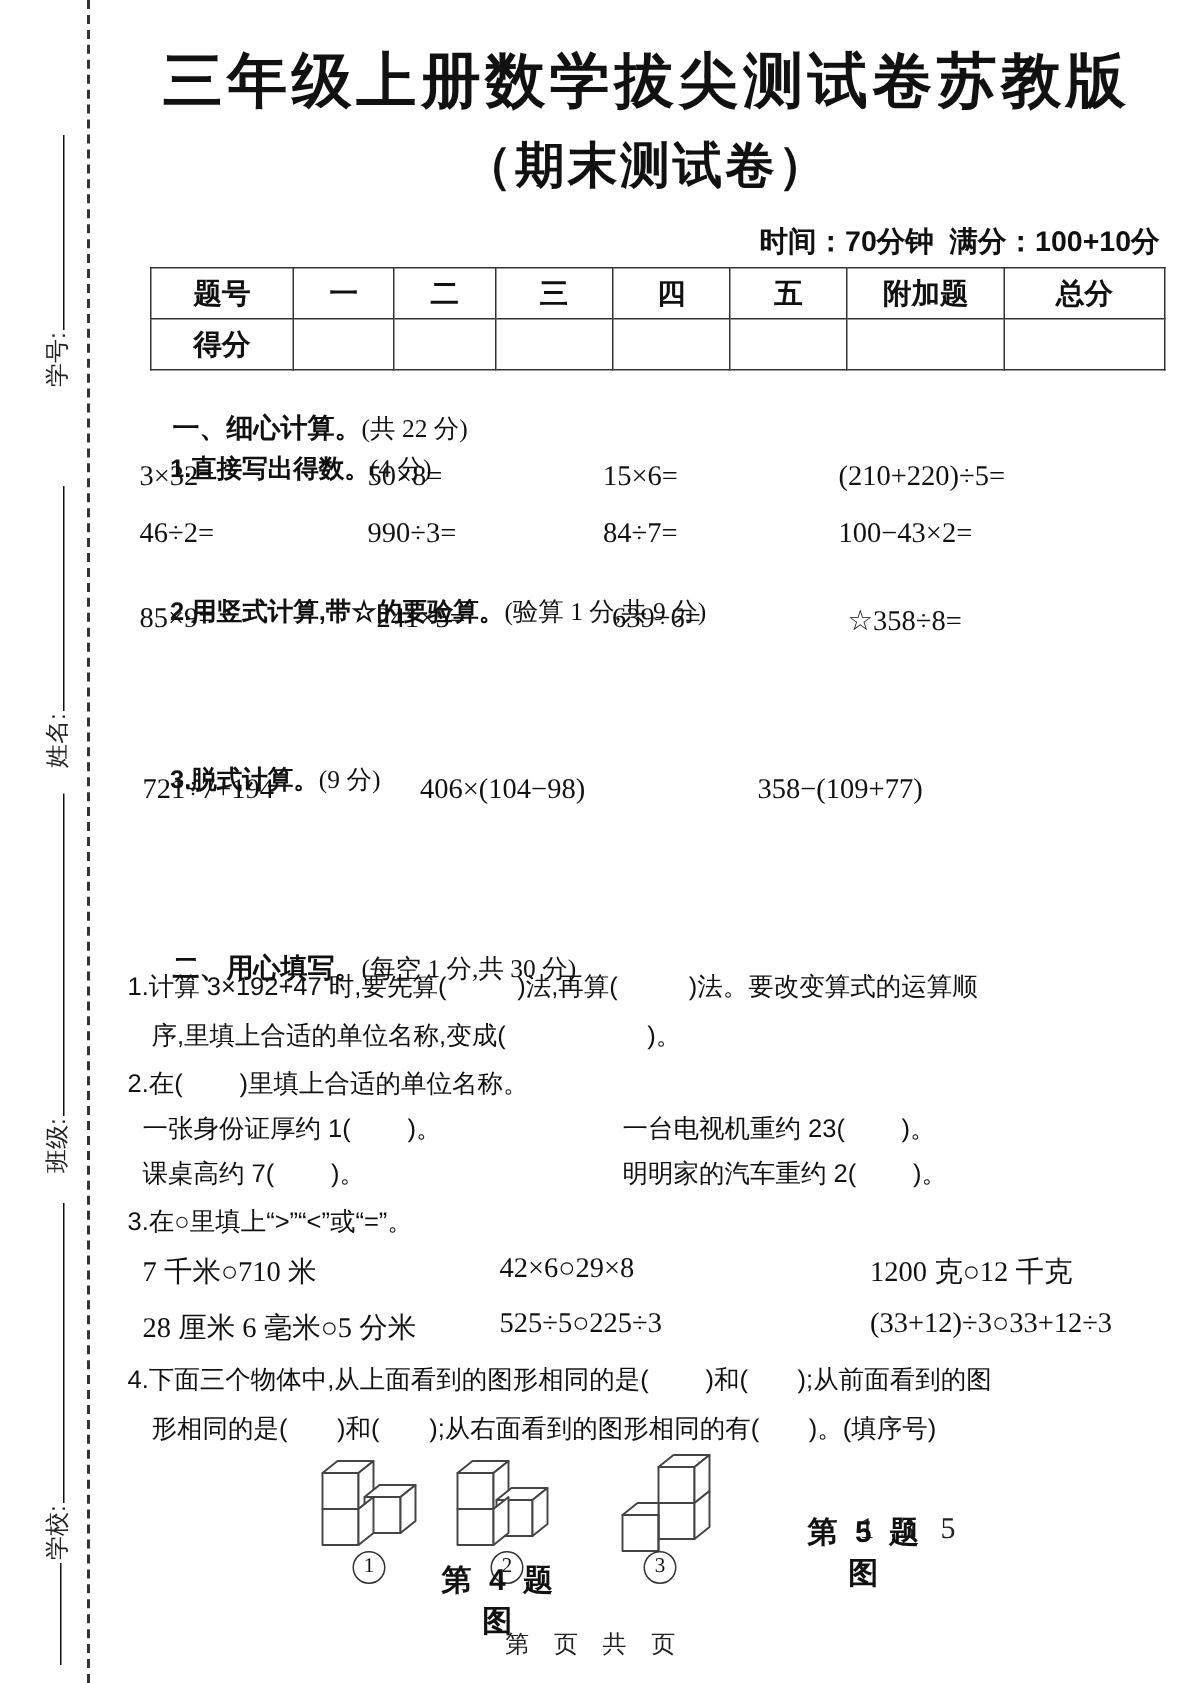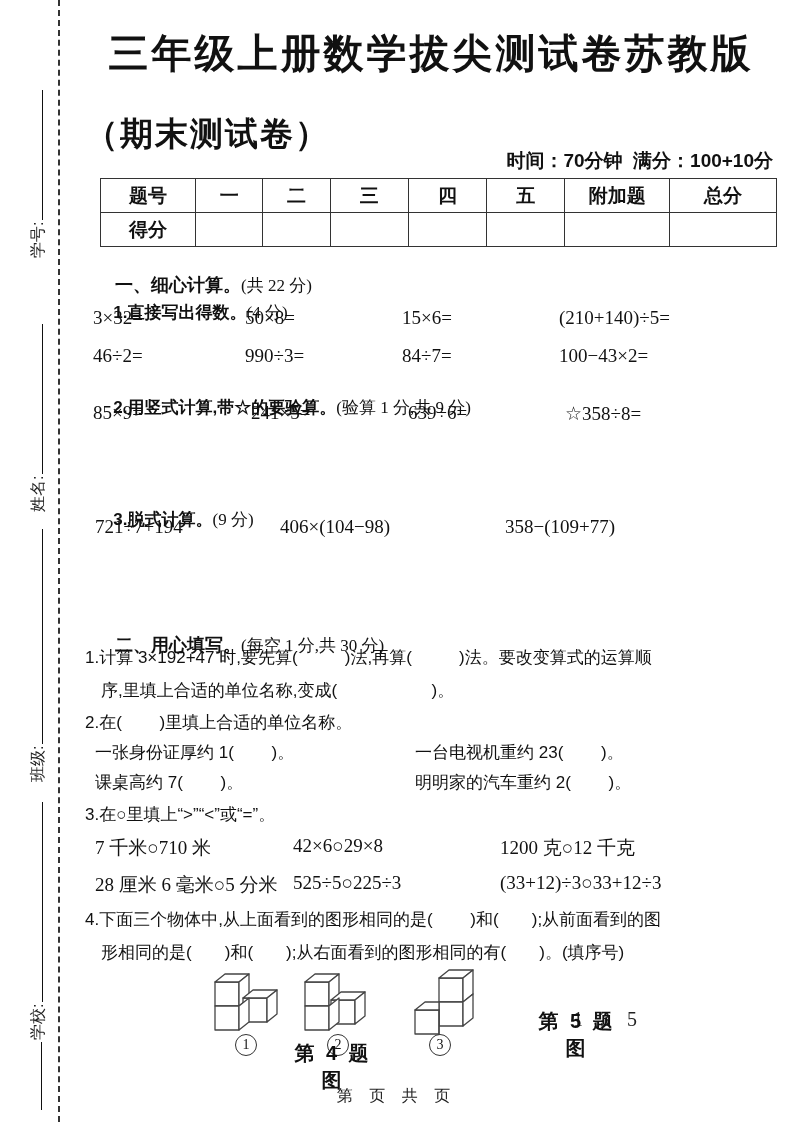--- a/index.html
+++ b/index.html
@@ -8,38 +8,38 @@
   
   .fold-line{position:absolute;left:58px;top:0;bottom:0;width:0;border-left:2px dashed #333;}
   
   .side-item{position:absolute;left:28px;transform-origin:0 0;transform:rotate(-90deg);
              white-space:nowrap;font-size:16px;color:#222;}
   .side-blank{display:inline-block;height:3px;border-bottom:1.5px solid #111;margin-left:2px;}
   
   .main{position:absolute;left:85px;top:0;width:692px;}
   .abs{position:absolute;white-space:pre-wrap;}
   .page-title{width:100%;text-align:center;font-size:40px;font-weight:bold;letter-spacing:3px;}
-  .page-subtitle{width:100%;font-size:33px;font-weight:bold;letter-spacing:2px;margin-top:24px;}
+  .page-subtitle{width:100%;text-align:center;font-size:33px;font-weight:bold;letter-spacing:2px;}
   .meta{right:4px;font-size:19px;font-weight:bold;text-align:right;}
   
   table.score{border-collapse:collapse;table-layout:fixed;}
   table.score td{border:1.6px solid #333;text-align:center;font-size:19px;font-weight:bold;
                  height:33px;padding:0;}
   .serif{font-family:"Liberation Serif","DejaVu Serif",serif;}
   .sec-head{font-size:18px;font-weight:bold;}
   .sec-note{font-weight:normal;font-size:17px;}
   .q-label{font-size:17px;font-weight:bold;}
   .q-note{font-weight:normal;margin-top:34px;}
   .qtext{font-size:17px;line-height:30px;}
   .math{font-family:"Liberation Serif","DejaVu Serif",serif;font-size:19px;}
   .grid4a{left:8px;right:0;display:grid;grid-template-columns:152px 157px 157px 1fr;}
   .grid4b{left:8px;right:0;display:grid;grid-template-columns:158px 157px 157px 1fr;}
   .grid3a{left:10px;right:0;display:grid;grid-template-columns:185px 225px 1fr;}
   .grid2a{left:10px;right:0;display:grid;grid-template-columns:320px 1fr;}
-  .grid3b{left:10px;right:0;display:grid;grid-template-columns:198px 207px 1fr;}
+  .grid3b{left:10px;right:0;display:grid;grid-template-columns:198px 207px 1fr;gap:40px;}
   .indent{left:16px;}
   
   .figs{left:0;right:0;top:960px;height:100px;}
   .figs svg{position:absolute;top:0;}
   .circle-num{display:inline-block;width:20px;height:20px;border:1.4px solid #333;border-radius:50%;
               text-align:center;line-height:20px;font-size:14px;
               font-family:"Liberation Serif","DejaVu Serif",serif;}
   .fig-label{position:absolute;top:74px;}
   .caption{font-size:20px;font-weight:bold;letter-spacing:3px;width:100px;text-align:center;}
   
@@ -106,21 +106,21 @@
       <span>一、细心计算。</span><span class="sec-note serif">(共 22 分)</span>
     </div>
 
     <div class="abs q-label" style="top:281px">
       <span>1.直接写出得数。</span><span class="q-note serif">(4 分)</span>
     </div>
     <div class="abs grid4a math" style="top:307px">
       <span>3×32=</span>
       <span>50×8=</span>
       <span>15×6=</span>
-      <span>(210+140)÷5=</span>
+      <span>(210+220)÷5=</span>
     </div>
     <div class="abs grid4a math" style="top:345px">
       <span>46÷2=</span>
       <span>990÷3=</span>
       <span>84÷7=</span>
       <span>100−43×2=</span>
     </div>
 
     <div class="abs q-label" style="top:376px">
       <span>2.用竖式计算,带☆的要验算。</span><span class="q-note serif">(验算 1 分,共 9 分)</span>

